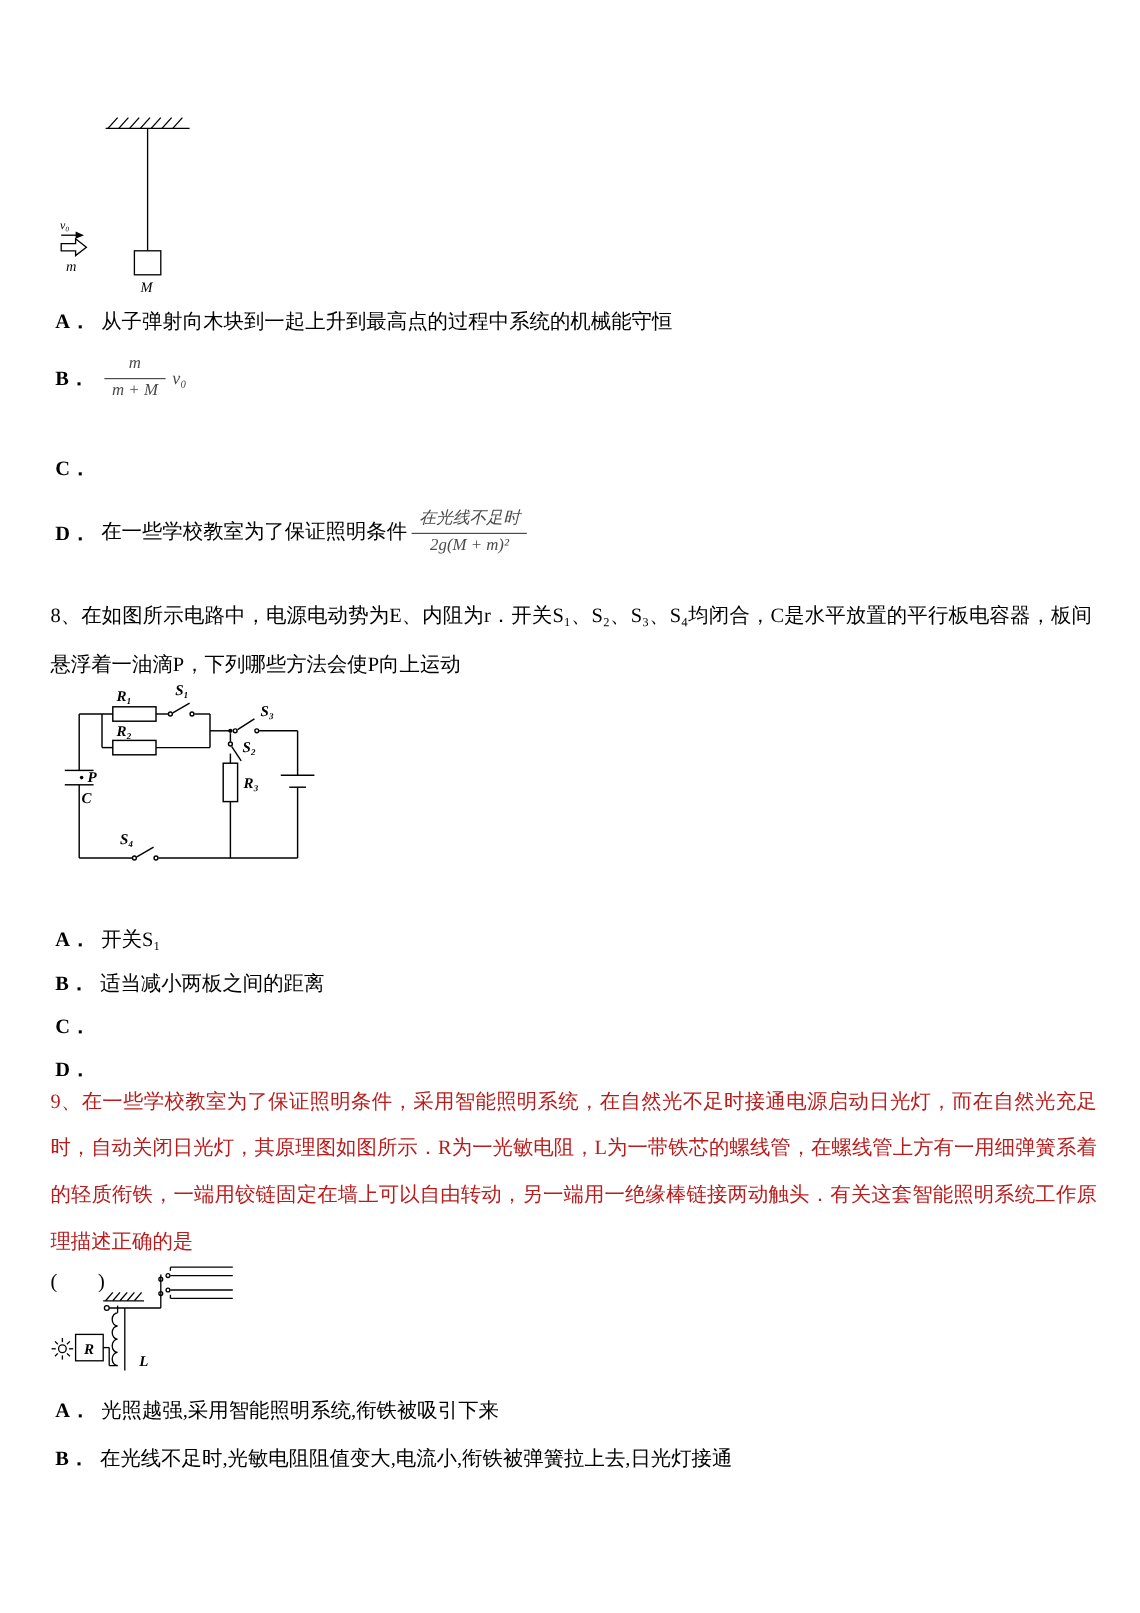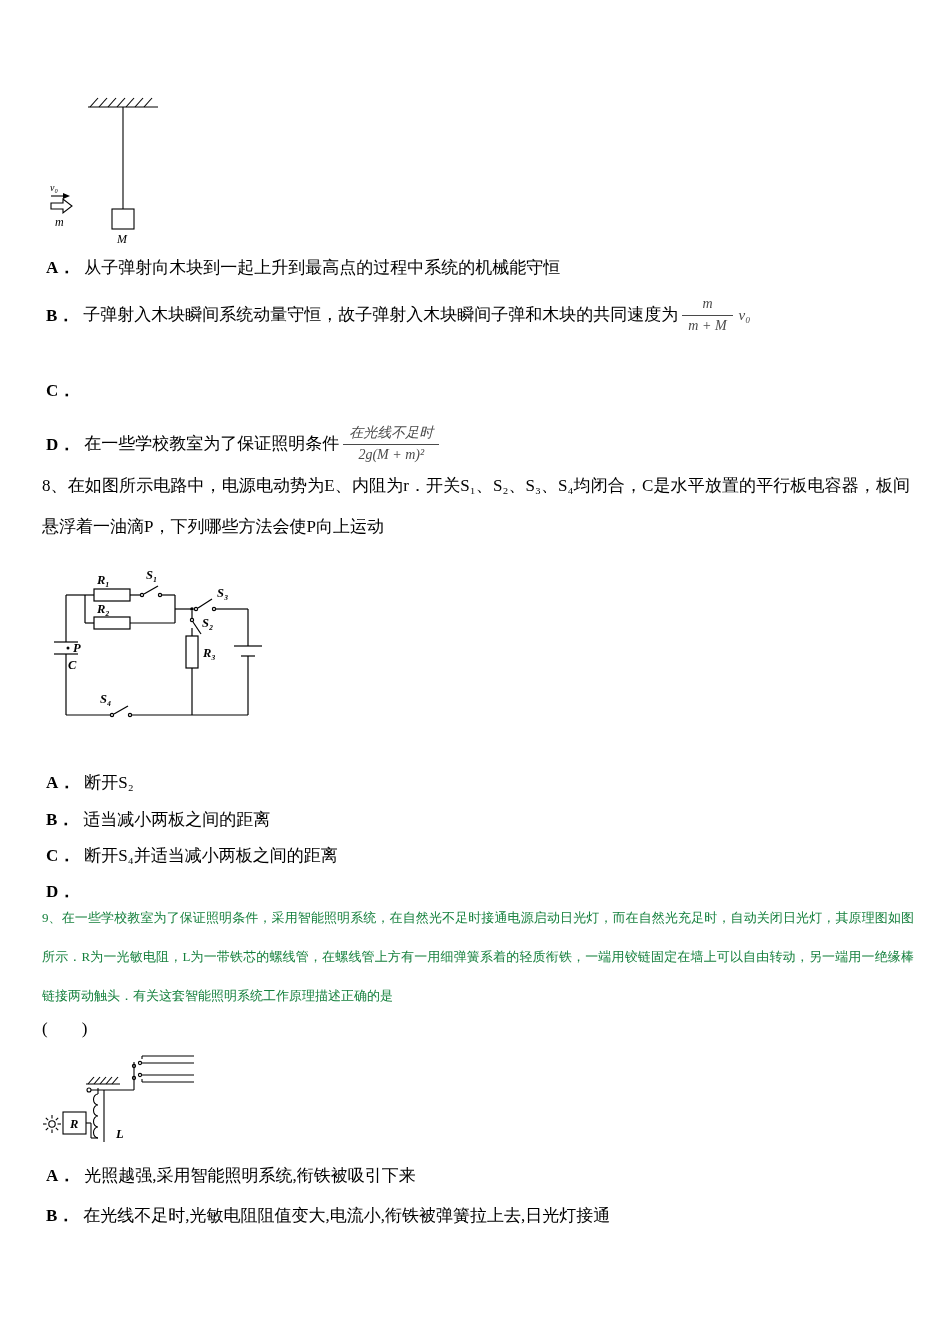--- a/index.html
+++ b/index.html
@@ -3,21 +3,21 @@
 <meta charset="utf-8">
 <style>
   html,body{margin:0;padding:0;}
   body{
     width:950px;height:1344px;background:#ffffff;color:#000;
     font-family:"Liberation Serif","DejaVu Serif",serif;
     position:relative;overflow:hidden;
   }
   .abs{position:absolute;}
   .stem{font-size:17px;line-height:41px;text-align:justify;color:#000;}
-  .stem2{font-size:13px;line-height:39px;text-align:justify;color:#15803d;}
+  .stem2{font-size:17px;line-height:39px;text-align:justify;color:#b91c1c;}
   .bracket-line{font-size:17px;line-height:28px;}
   .opt{display:flex;align-items:center;font-size:17px;line-height:26px;}
   .opt .lab{font-weight:bold;margin-right:9px;white-space:nowrap;}
   .opt .txt{white-space:pre-wrap;font-family:Liberation Serif, serif;}
   .frac{
     display:inline-block;vertical-align:middle;text-align:center;
     font-style:italic;font-size:14px;color:#4a4a4a;line-height:1.3;
     margin:0 4px;position:relative;top:-1px;
   }
   .frac .num{display:block;border-bottom:1px solid #4a4a4a;padding:0 6px 1px;}
@@ -52,33 +52,33 @@
   <text x="71" y="150">M</text>
 </svg>
 
 <div class="abs opt" style="left:46px;top:255px;width:870px">
   <span class="lab">A．</span>
   <span class="txt">从子弹射向木块到一起上升到最高点的过程中系统的机械能守恒</span>
 </div>
 
 <div class="abs opt" style="left:46px;top:292px;width:880px;height:48px">
   <span class="lab">B．</span>
-  <span class="txt"><span>子弹射入木块瞬间系统动量守恒，故子弹射入木块瞬间子弹和木块的共同速度为</span><span class="frac"><span class="num">m</span><span class="den">m + M</span></span><span class="mvar">v₀</span></span>
+  <span class="txt"><span class="frac"><span class="num">m</span><span class="den">m + M</span></span><span class="mvar">v₀</span></span>
 </div>
 
 <div class="abs opt" style="left:46px;top:378px;width:870px">
   <span class="lab">C．</span>
 </div>
 
 <div class="abs opt" style="left:46px;top:421px;width:880px;height:48px">
   <span class="lab">D．</span>
   <span class="txt"><span>在一些学校教室为了保证照明条件</span><span class="frac"><span class="num">在光线不足时</span><span class="den">2g(M + m)²</span></span></span>
 </div>
 
-<div class="abs stem" style="left:42px;top:465px;width:868px">8、在如图所示电路中，电源电动势为E、内阻为r．开关S₁、S₂、S₃、S₄均闭合，C是水平放置的平行板电容器，板间悬浮着一油滴P，下列哪些方法会使P向上运动</div>
+<div class="abs stem" style="left:42px;top:492px;width:868px">8、在如图所示电路中，电源电动势为E、内阻为r．开关S₁、S₂、S₃、S₄均闭合，C是水平放置的平行板电容器，板间悬浮着一油滴P，下列哪些方法会使P向上运动</div>
 
 <svg class="abs" style="left:52px;top:562px" width="230" height="165" viewBox="0 0 230 165">
   <g stroke="#000" stroke-width="1.2" fill="none">
 
     <line x1="14" y1="33" x2="14" y2="80"></line>
     <line x1="2" y1="80" x2="26" y2="80"></line>
     <line x1="2" y1="92" x2="26" y2="92"></line>
     <line x1="14" y1="92" x2="14" y2="153"></line>
     <circle cx="16" cy="86" r="1.5" fill="#000" stroke="none"></circle>
 
@@ -130,29 +130,28 @@
   <text class="cl" x="165" y="35">S₃</text>
   <text class="cl" x="150" y="65">S₂</text>
   <text class="cl" x="151" y="95">R₃</text>
   <text class="cl" x="48" y="141">S₄</text>
   <text class="cl" x="21" y="90">P</text>
   <text class="cl" x="16" y="107">C</text>
 </svg>
 
 <div class="abs opt" style="left:46px;top:770px;width:870px">
   <span class="lab">A．</span>
-  <span class="txt">断开S₂</span>
+  <span class="txt">开关S₁</span>
 </div>
 <div class="abs opt" style="left:46px;top:807px;width:870px">
   <span class="lab">B．</span>
   <span class="txt">适当减小两板之间的距离</span>
 </div>
 <div class="abs opt" style="left:46px;top:843px;width:870px">
   <span class="lab">C．</span>
-  <span class="txt">断开S₄并适当减小两板之间的距离</span>
 </div>
 <div class="abs opt" style="left:46px;top:879px;width:870px">
   <span class="lab">D．</span>
 </div>
 
 <div class="abs" style="left:42px;top:898px;width:872px">
   <div class="stem2">9、在一些学校教室为了保证照明条件，采用智能照明系统，在自然光不足时接通电源启动日光灯，而在自然光充足时，自动关闭日光灯，其原理图如图所示．R为一光敏电阻，L为一带铁芯的螺线管，在螺线管上方有一用细弹簧系着的轻质衔铁，一端用铰链固定在墙上可以自由转动，另一端用一绝缘棒链接两动触头．有关这套智能照明系统工作原理描述正确的是</div>
   <div class="bracket-line">(　　)</div>
 </div>
 

